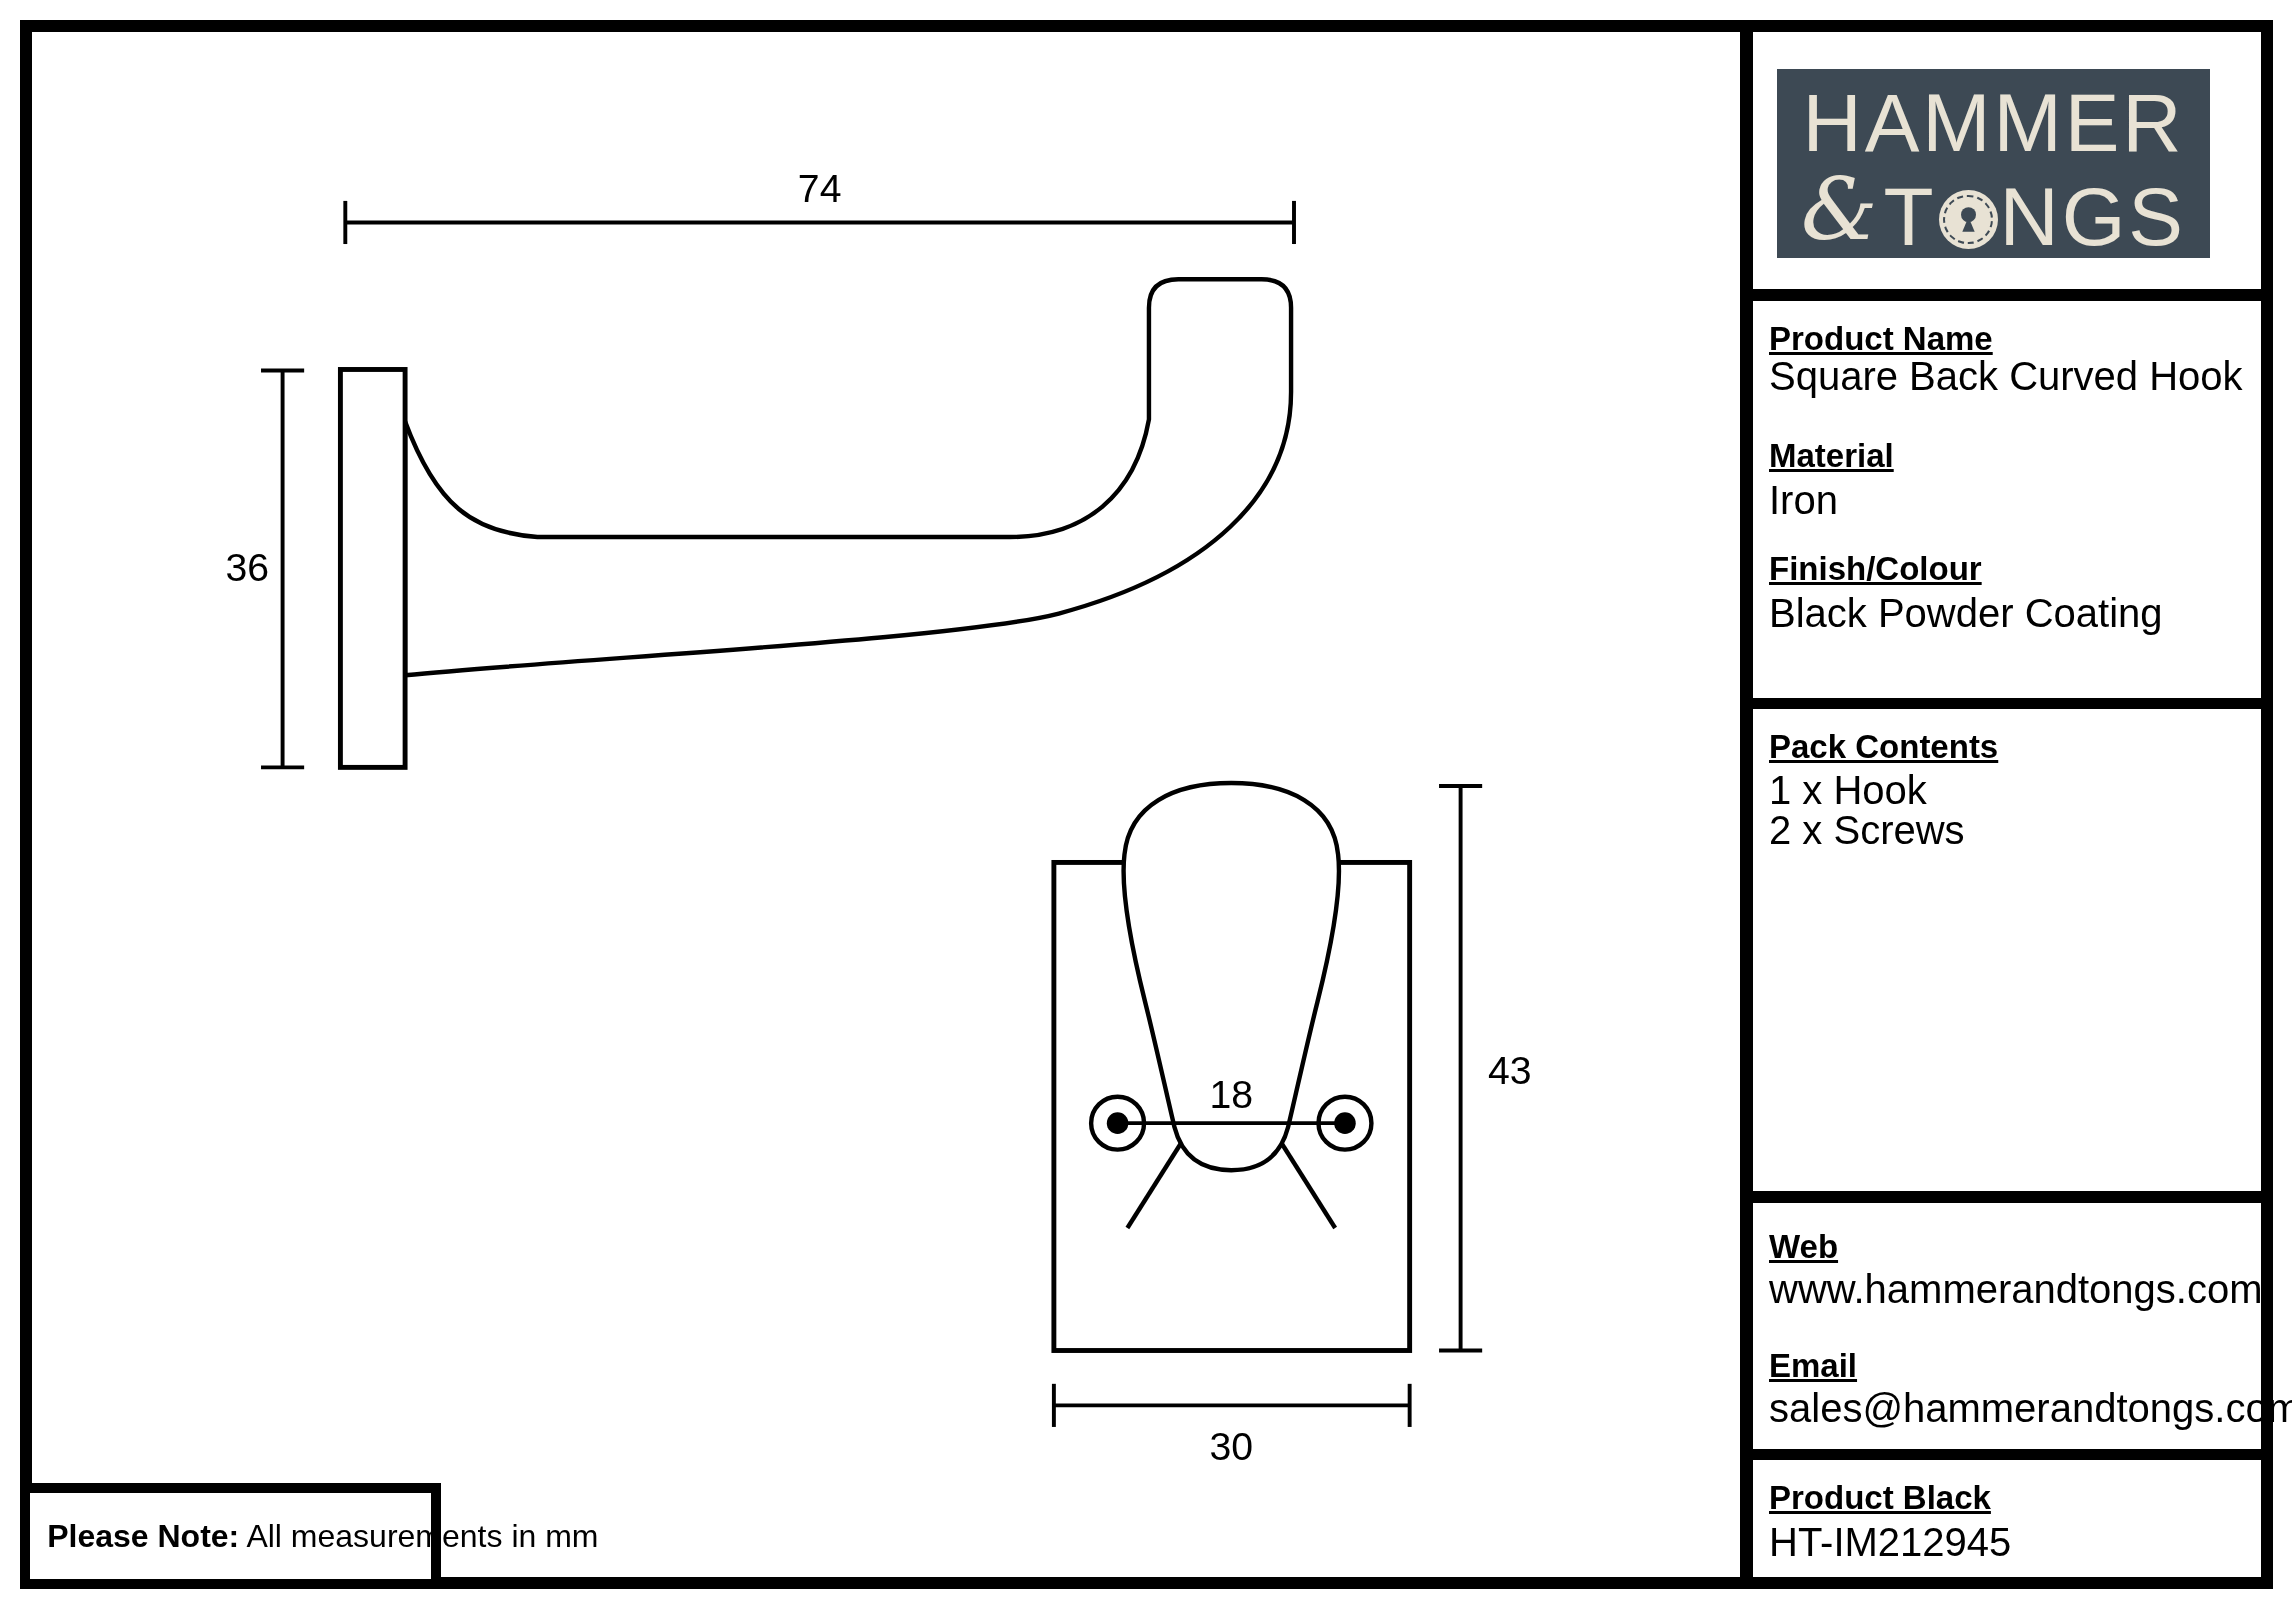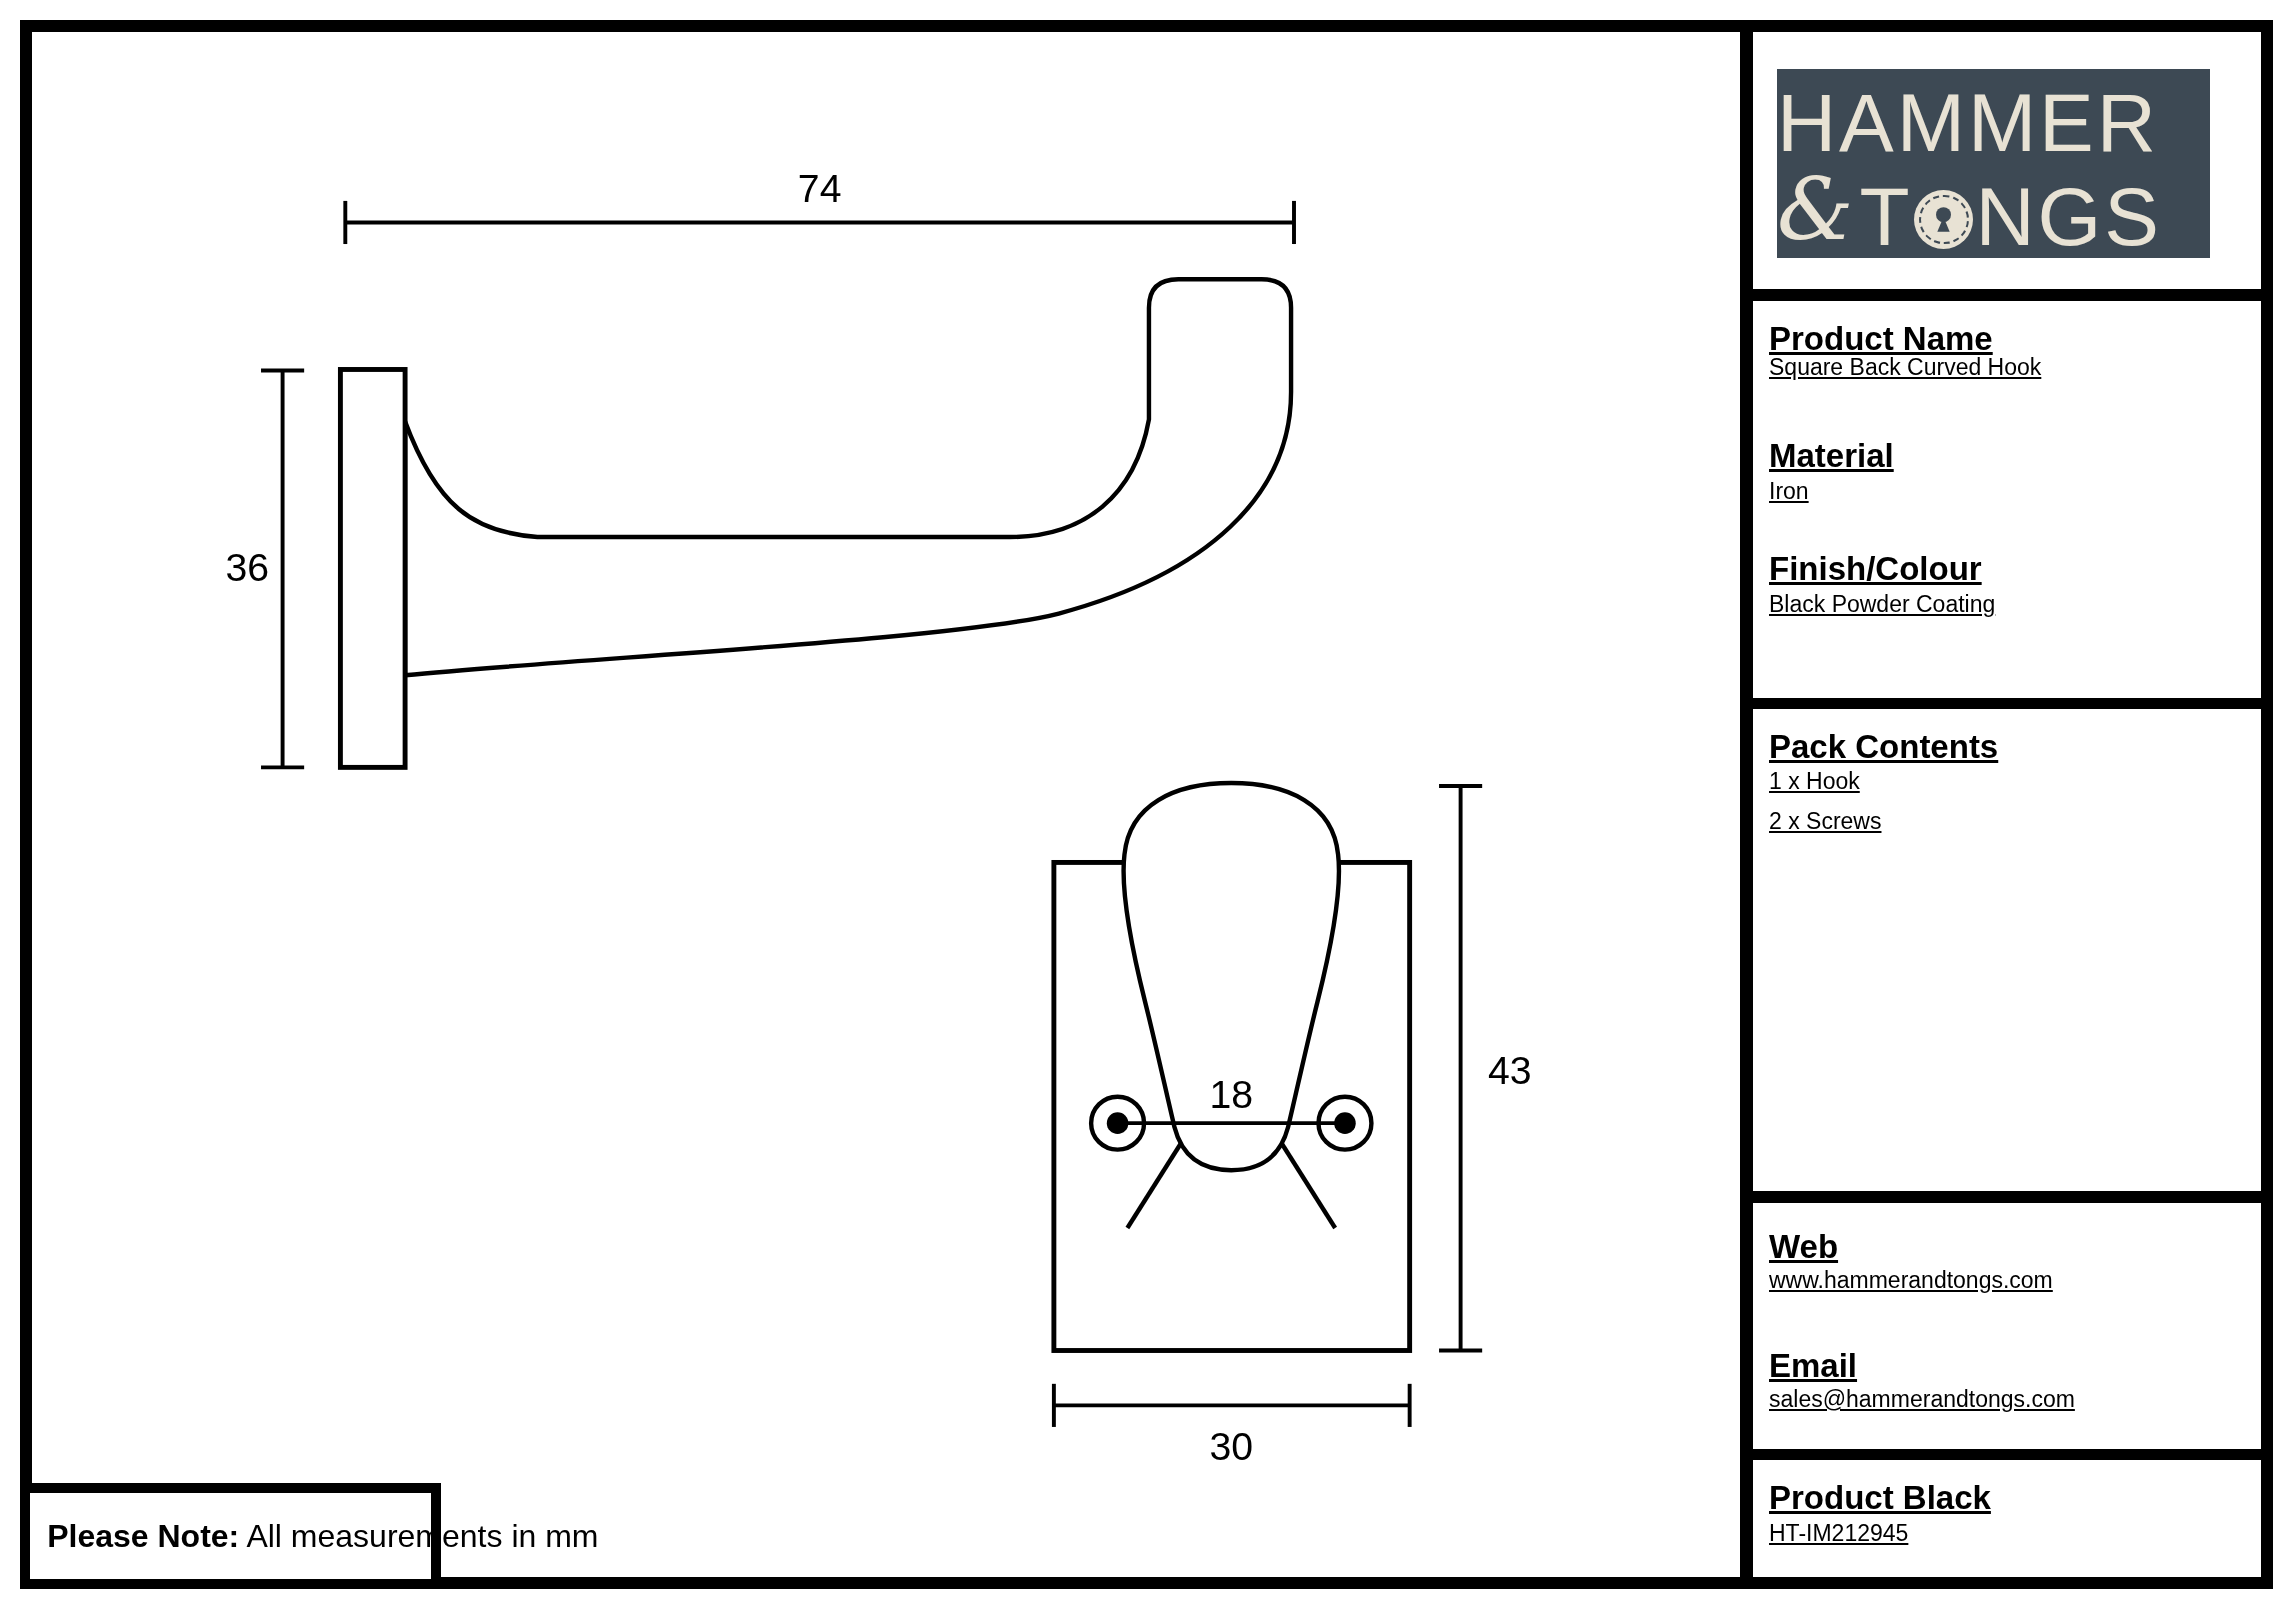--- a/index.html
+++ b/index.html
@@ -21,21 +21,21 @@
   .hbar{position:absolute;left:1753px;width:508px;background:#000;}
   .hbar.b1{top:289px;height:11.8px;}
   .hbar.b2{top:698px;height:10.8px;}
   .hbar.b3{top:1191px;height:11.8px;}
   .hbar.b4{top:1449px;height:10.8px;}
 
   
   .logo-box{
     position:absolute;left:1777px;top:69px;width:433px;height:189px;
     background:#3d4954;color:#e8e2d4;
-    display:flex;flex-direction:column;justify-content:center;
+    display:flex;flex-direction:column;align-items:center;justify-content:center;
   }
   .logo-line1{
     font-size:82px;line-height:90px;font-weight:400;letter-spacing:2.9px;
   }
   .logo-line2{
     display:flex;align-items:flex-end;line-height:1;margin-top:2px;
   }
   .logo-amp{
     font-family:"DejaVu Serif", serif;font-style:italic;
     font-size:86px;line-height:0.92;margin-right:5.9px;
@@ -48,21 +48,21 @@
   }
   .keyhole::before{
     content:"";position:absolute;inset:4.9px;border:2px dashed #3d4954;border-radius:50%;
   }
   .keyhole svg{width:39px;height:39px;}
   .keyhole svg *{fill:#3d4954;}
 
   
   .sb{position:absolute;left:1769px;white-space:nowrap;color:#000;}
   .sb-label{font-weight:bold;font-size:33px;text-decoration:underline;}
-  .sb-value{font-size:23px;text-decoration:underline;}
+  .sb-value{font-size:40px;}
 
   
   .note-box{
     position:absolute;left:19.6px;top:1483px;width:421px;height:106px;
     border:10.8px solid #000;box-sizing:border-box;background:#fff;
     display:flex;align-items:center;
   }
   .note-box .txt{font-size:32px;padding-left:17.6px;white-space:nowrap;}
   .note-box .lbl{font-weight:bold;text-align:right;}
 

